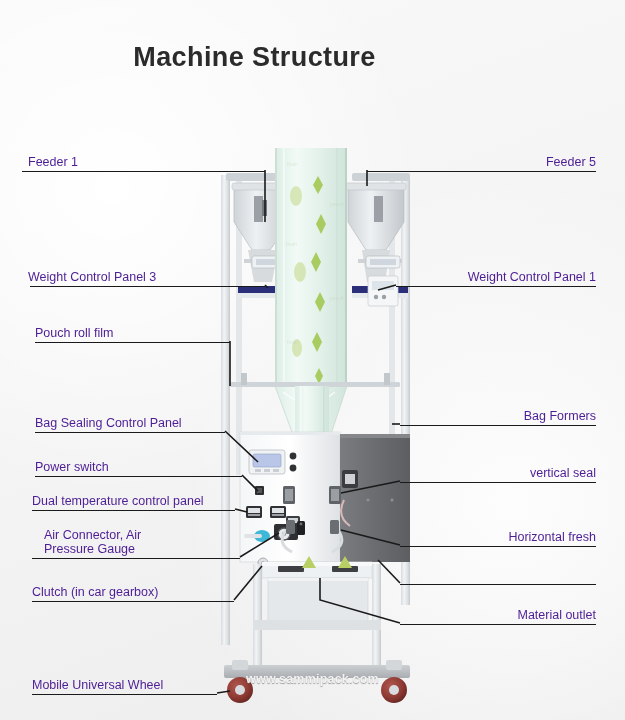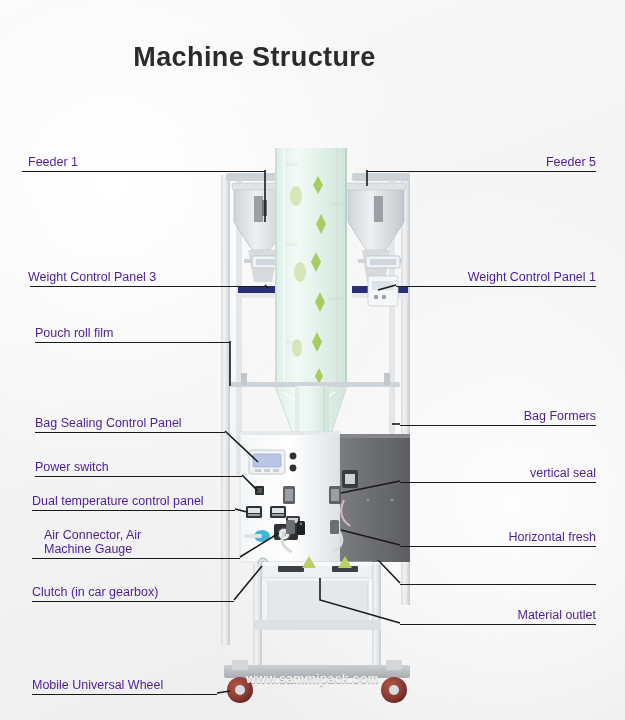--- a/index.html
+++ b/index.html
@@ -397,21 +397,21 @@
     <span class="txt" style="left: 0px;">Dual temperature control panel</span>
     <span class="rule" style="width: 203px;"></span>
   </div>
   <div class="callout left" style="top: 445px; height: 32px; left: 35px; width: 207px;">
     <span class="txt" style="left: 0px;">Power switch</span>
     <span class="rule" style="width: 207px;"></span>
   </div>
   <div class="callout left" style="top: 527px; height: 32px; left: 32px; width: 208px;">
     <span class="txt" style="left: 0px; margin-left: 12px;">
         <span style="display:block">Air Connector, Air</span>
-        <span style="display:block">Machine Gauge</span>
+        <span style="display:block">Pressure Gauge</span>
       </span>
     <span class="rule" style="width: 208px;"></span>
   </div>
   <div class="callout left" style="top: 570px; height: 32px; left: 32px; width: 202px;">
     <span class="txt" style="left: 0px;">Clutch (in car gearbox)</span>
     <span class="rule" style="width: 202px;"></span>
   </div>
   <div class="callout left" style="top: 663px; height: 32px; left: 32px; width: 185px;">
     <span class="txt" style="left: 0px;">Mobile Universal Wheel</span>
     <span class="rule" style="width: 185px;"></span>

